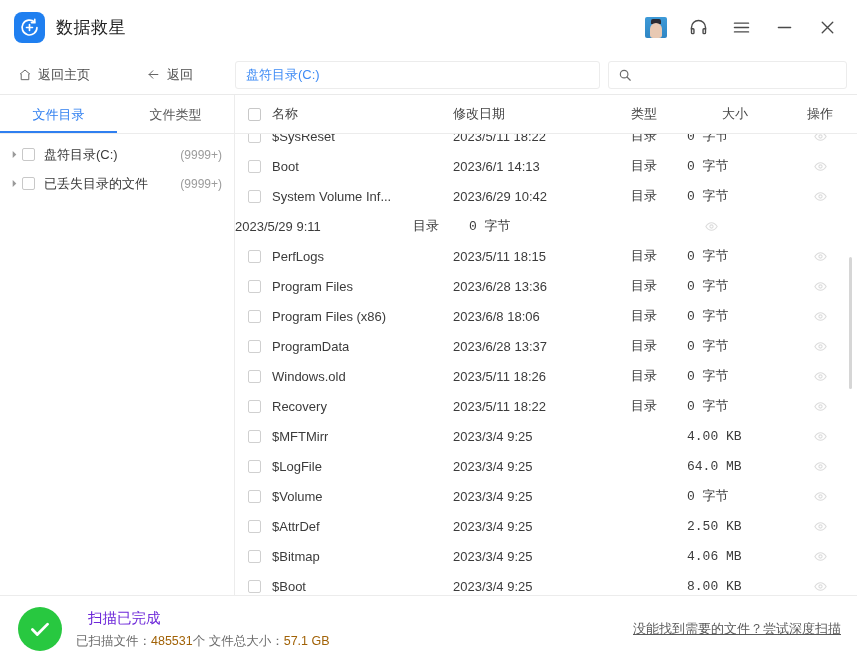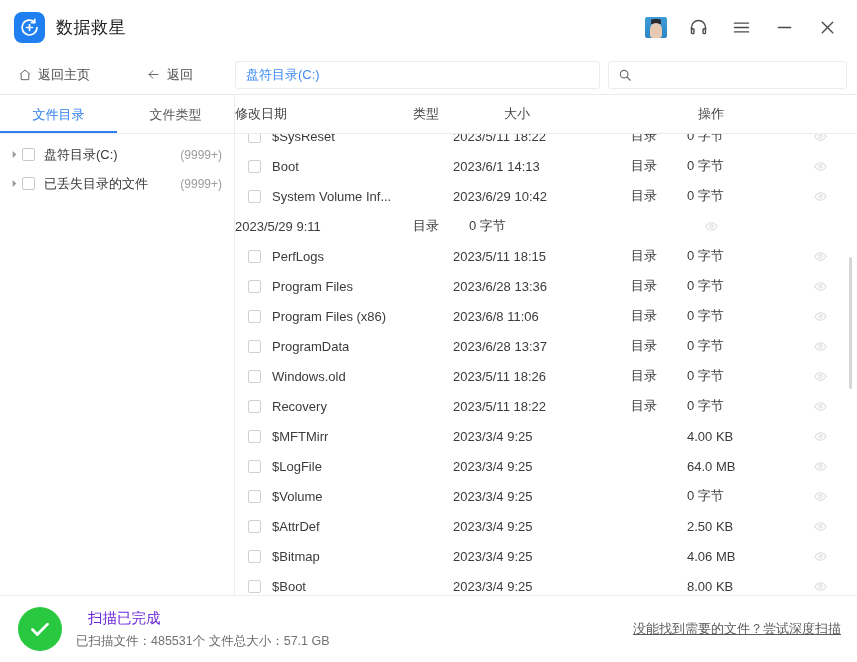--- a/index.html
+++ b/index.html
@@ -163,21 +163,21 @@
   }
   .c-name  { width: 218px; flex: 0 0 218px; display:flex; align-items:center; padding-left: 13px; }
   .c-date  { width: 148px; flex: 0 0 148px; }
   .c-type  { width: 86px;  flex: 0 0 86px; text-align:center; }
   .c-size  { width: 96px;  flex: 0 0 96px; }
   .c-act   { flex: 1 1 auto; display:flex; align-items:center; justify-content:center; }
   .thead .c-name { padding-left: 13px; }
   .thead .c-size { text-align:center; }
   .thead .c-date { text-align:left; }
   .thead .c-act  { justify-content:center; }
-  .row .c-size { text-align: left; }
+  .row .c-size { text-align: left; font-family: Liberation Mono, monospace; }
   .row-cb {
     width: 13px; height: 13px; flex: 0 0 13px;
     border: 1px solid #d0d0d0; border-radius: 2px; background:#fff;
     margin-right: 11px;
   }
   .hd-cb {
     width: 13px; height: 13px; flex: 0 0 13px;
     border: 1px solid #c8c8c8; border-radius: 2px; background:#fff;
     margin-right: 11px;
   }
@@ -206,21 +206,21 @@
   .status-left { display: flex; align-items: center; gap: 14px; }
   .check {
     width: 44px; height: 44px; border-radius: 50%;
     background: #28c840; flex: 0 0 44px;
     display: flex; align-items: center; justify-content: center;
   }
   .check svg { display:block; }
   .status-text { display:flex; flex-direction: column; gap: 5px; }
   .status-title { font-size: 14.5px; color: #6d28d9; margin-left: 12px; }
   .status-sub { font-size: 12.5px; color: #6b6b6b; }
-  .status-sub b { color: #737373; font-weight: normal; }
+  .status-sub b { color: #a16207; font-weight: normal; }
   .status-right { margin-left: auto; display:flex; align-items:center; gap: 12px; }
   .deep-link {
     font-size: 13px; color: #5a5a5a;
     text-decoration: underline; cursor: pointer;
   }
   .recover-btn {
     width: 96px; height: 38px; border-radius: 19px;
     background: #e3e3e3; color: #fbfbfb;
     display:flex; align-items:center; justify-content:center;
     font-size: 14px; cursor: default;
@@ -337,20 +337,24 @@
           </span>
           <span class="cb"></span>
           <span class="tree-label">已丢失目录的文件</span>
           <span class="tree-count">(9999+)</span>
         </div>
       </div>
     </div>
 
     <div class="table-wrap">
       <div class="thead">
+        <div class="c-name">
+          <span class="hd-cb"></span>
+          <span>名称</span>
+        </div>
         <div class="c-date">修改日期</div>
         <div class="c-type">类型</div>
         <div class="c-size">大小</div>
         <div class="c-act">操作</div>
       </div>
       <div class="tbody">
         <div class="rows-clip" id="rows">
             <div class="row">
               <div class="c-name">
                 <span class="row-cb"></span>
@@ -447,21 +451,21 @@
                     <circle cx="12" cy="12" r="3"></circle>
                   </svg>
                 </span>
               </div>
             </div>
             <div class="row">
               <div class="c-name">
                 <span class="row-cb"></span>
                 <span class="name-txt">Program Files (x86)</span>
               </div>
-              <div class="c-date">2023/6/8 11:06</div>
+              <div class="c-date">2023/6/8 18:06</div>
               <div class="c-type">目录</div>
               <div class="c-size">0 字节</div>
               <div class="c-act">
                 <span class="eye">
                   <svg width="13" height="13" viewBox="0 0 24 24" fill="none" stroke="currentColor" stroke-width="2">
                     <path d="M1.6 12S5.8 5 12 5s10.4 7 10.4 7-4.2 7-10.4 7S1.6 12 1.6 12z"></path>
                     <circle cx="12" cy="12" r="3"></circle>
                   </svg>
                 </span>
               </div>

